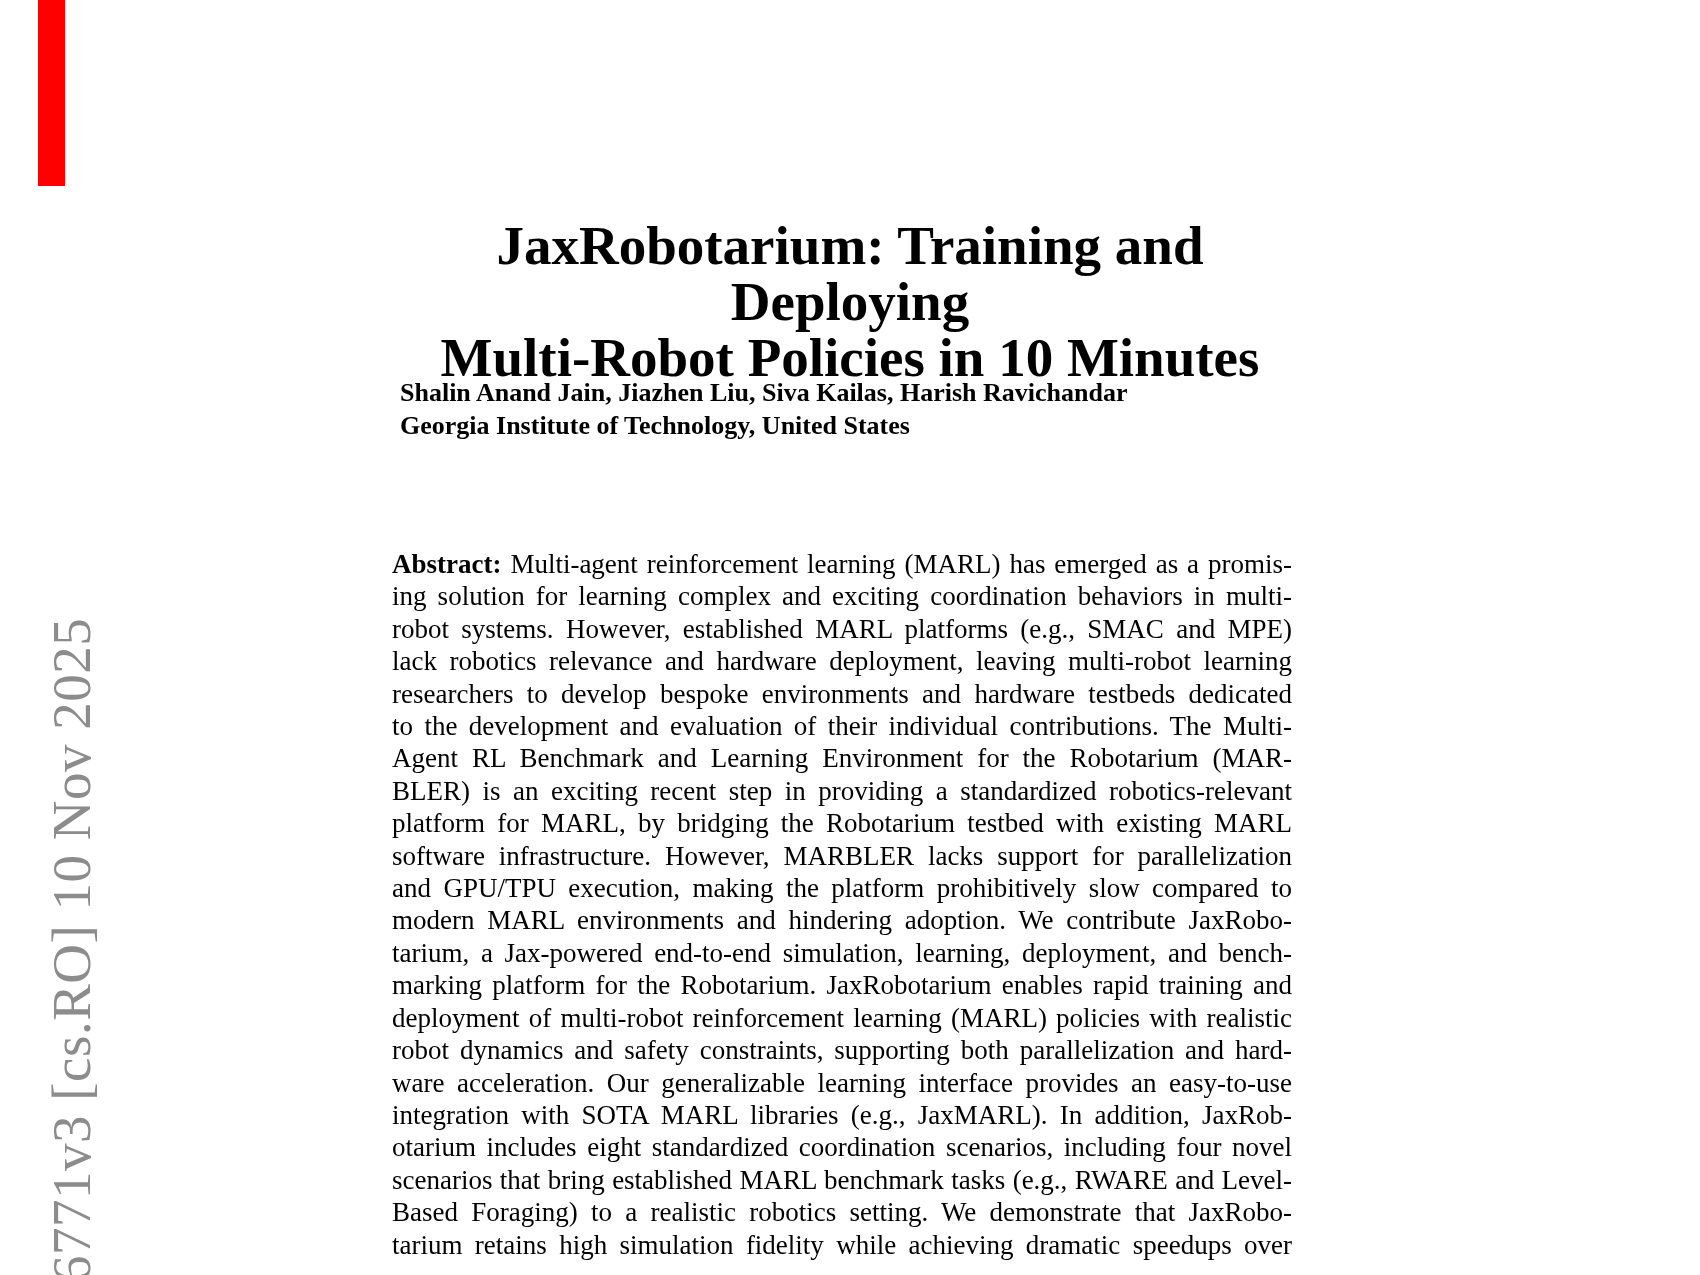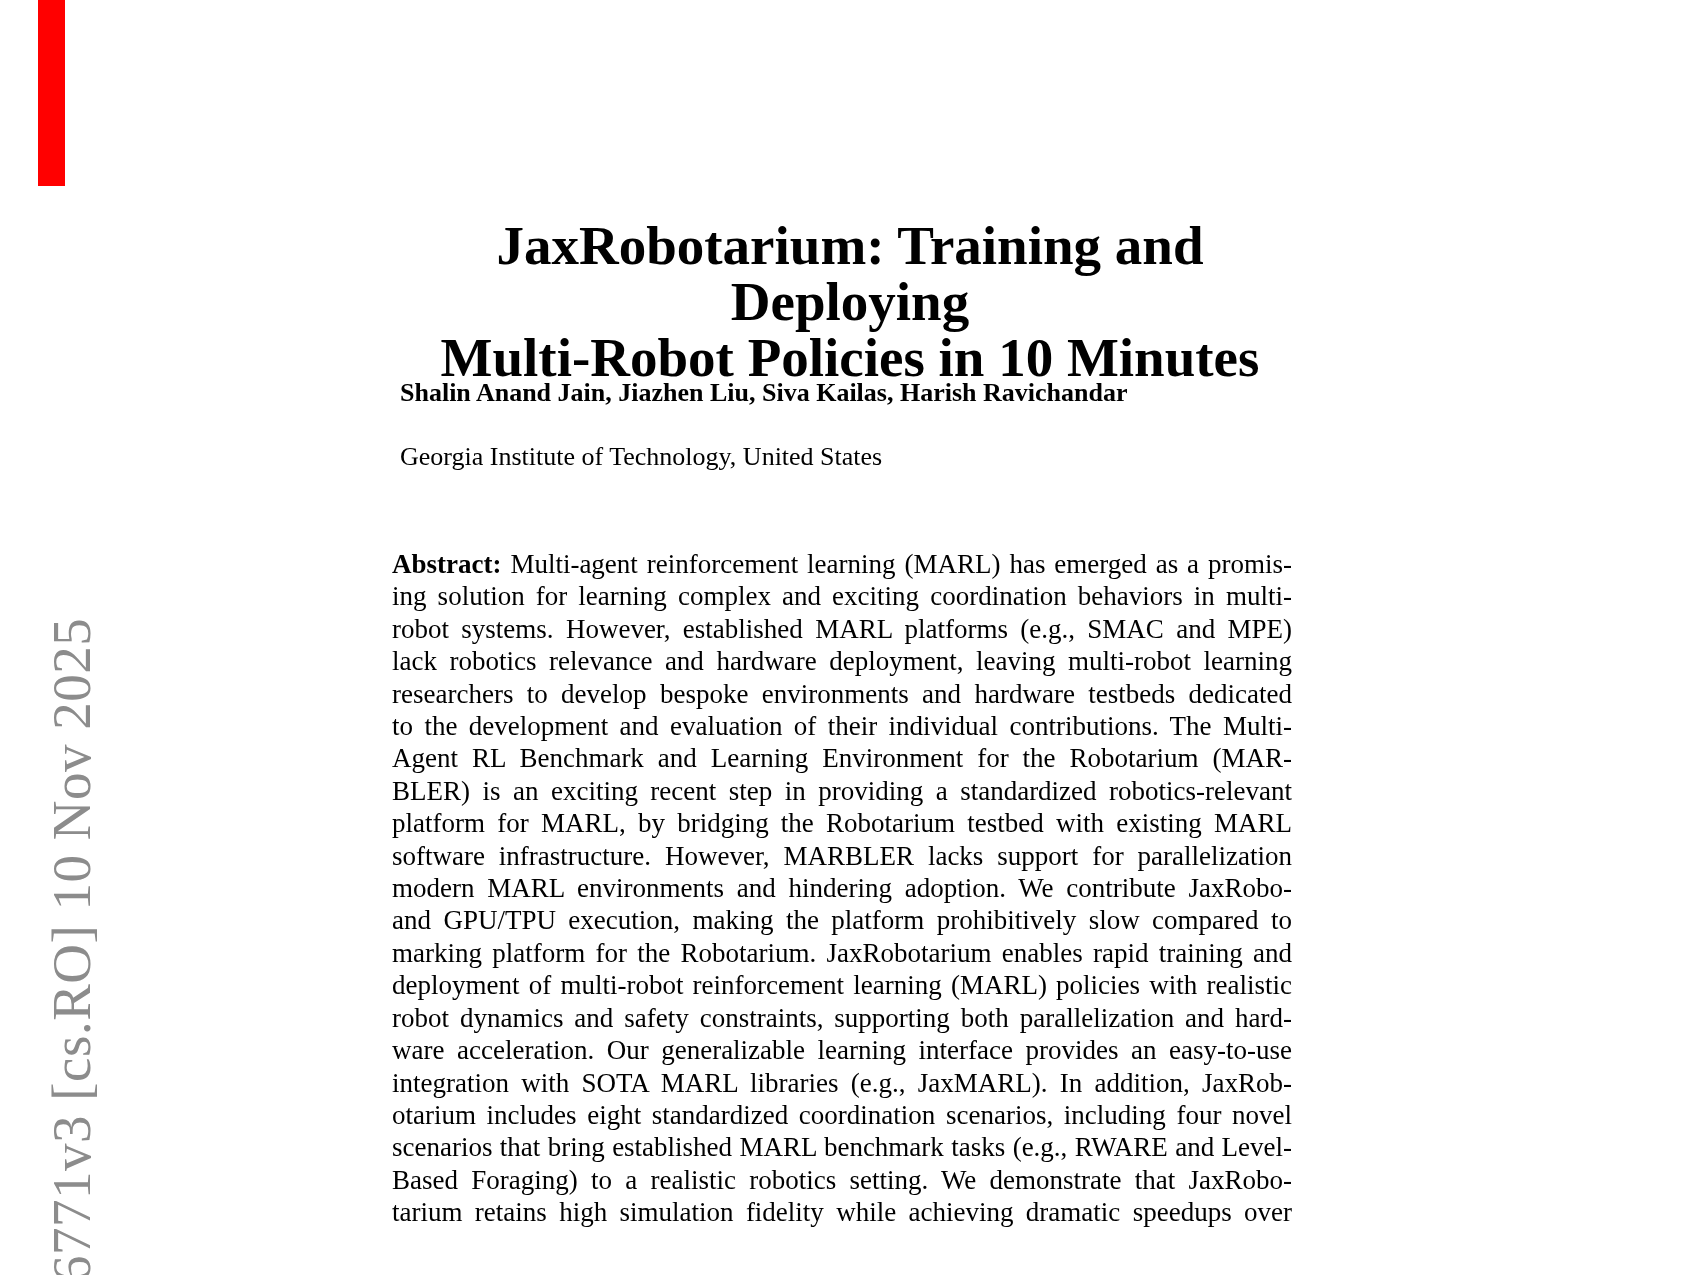--- a/index.html
+++ b/index.html
@@ -43,21 +43,21 @@
   .authors-block {
     position: absolute;
     left: 400px;
     top: 376px;
     width: 900px;
     text-align: left;
     font-size: 26px;
     line-height: 33px;
   }
   .authors-line { font-weight: bold; }
-  .affiliation-line { font-weight: normal; margin-top: 31px; }
+  .affiliation-line { font-weight: bold; }
   .abstract-block {
     position: absolute;
     left: 392px;
     top: 548px;
     width: 900px;
     font-size: 27px;
   }
   .abs-line {
     width: 100%;
     line-height: 32.4px;
@@ -90,22 +90,23 @@
       <div class="abs-line"><span class="abs-label">Abstract:</span> Multi-agent reinforcement learning (MARL) has emerged as a promis-</div>
       <div class="abs-line">ing solution for learning complex and exciting coordination behaviors in multi-</div>
       <div class="abs-line">robot systems. However, established MARL platforms (e.g., SMAC and MPE)</div>
       <div class="abs-line">lack robotics relevance and hardware deployment, leaving multi-robot learning</div>
       <div class="abs-line">researchers to develop bespoke environments and hardware testbeds dedicated</div>
       <div class="abs-line">to the development and evaluation of their individual contributions. The Multi-</div>
       <div class="abs-line">Agent RL Benchmark and Learning Environment for the Robotarium (MAR-</div>
       <div class="abs-line">BLER) is an exciting recent step in providing a standardized robotics-relevant</div>
       <div class="abs-line">platform for MARL, by bridging the Robotarium testbed with existing MARL</div>
       <div class="abs-line">software infrastructure. However, MARBLER lacks support for parallelization</div>
+      <div class="abs-line">and GPU/TPU execution, making the platform prohibitively slow compared to</div>
       <div class="abs-line">modern MARL environments and hindering adoption. We contribute JaxRobo-</div>
-      <div class="abs-line">and GPU/TPU execution, making the platform prohibitively slow compared to</div>
+      <div class="abs-line">tarium, a Jax-powered end-to-end simulation, learning, deployment, and bench-</div>
       <div class="abs-line">marking platform for the Robotarium. JaxRobotarium enables rapid training and</div>
       <div class="abs-line">deployment of multi-robot reinforcement learning (MARL) policies with realistic</div>
       <div class="abs-line">robot dynamics and safety constraints, supporting both parallelization and hard-</div>
       <div class="abs-line">ware acceleration. Our generalizable learning interface provides an easy-to-use</div>
       <div class="abs-line">integration with SOTA MARL libraries (e.g., JaxMARL). In addition, JaxRob-</div>
       <div class="abs-line">otarium includes eight standardized coordination scenarios, including four novel</div>
       <div class="abs-line">scenarios that bring established MARL benchmark tasks (e.g., RWARE and Level-</div>
       <div class="abs-line">Based Foraging) to a realistic robotics setting. We demonstrate that JaxRobo-</div>
       <div class="abs-line">tarium retains high simulation fidelity while achieving dramatic speedups over</div>
     </div>

